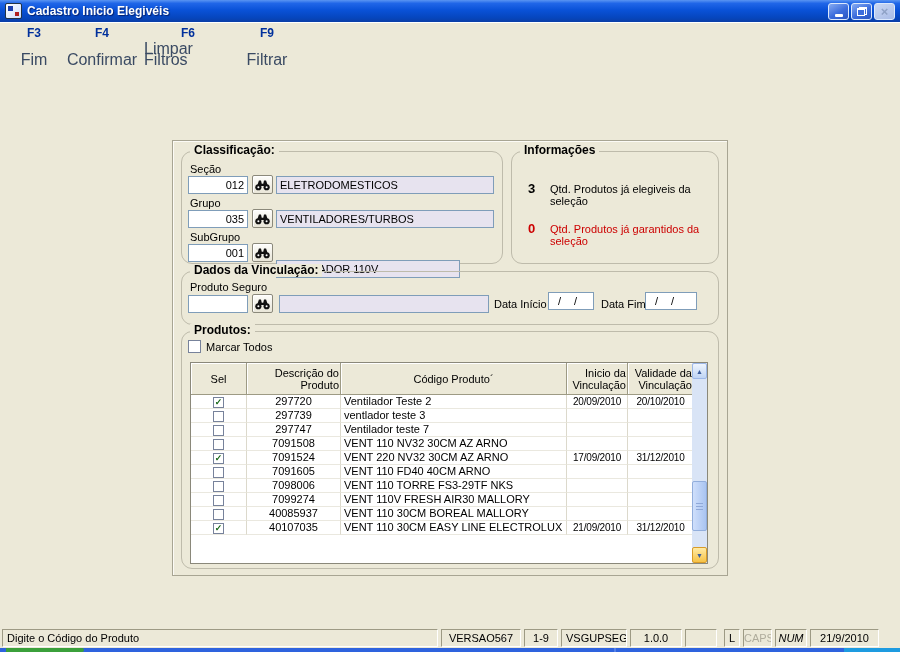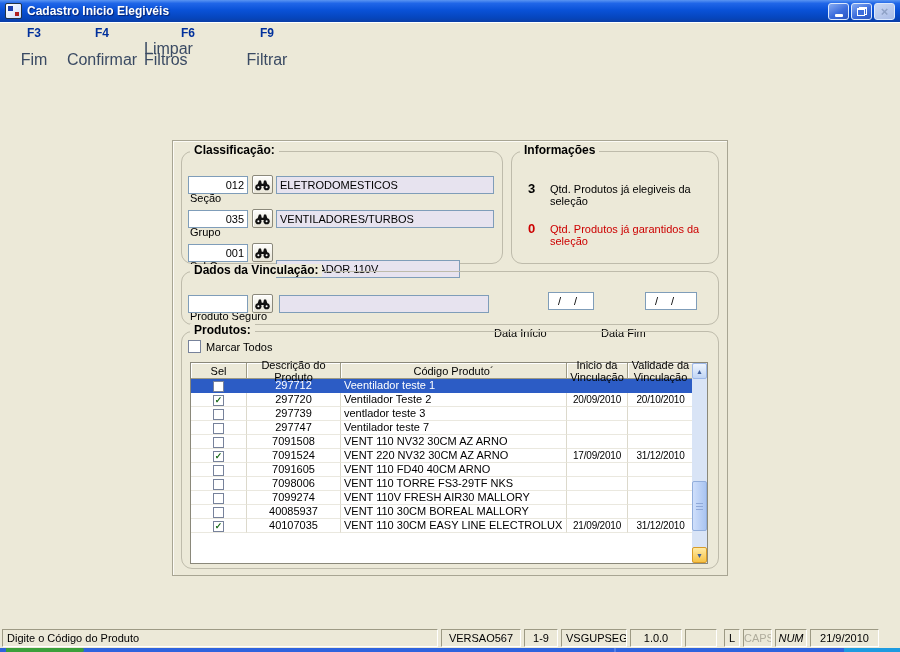--- a/index.html
+++ b/index.html
@@ -47,21 +47,21 @@
   .panel{position:absolute;left:172px;top:140px;width:556px;height:436px;background:#ECE9D8;
     border:1px solid #A8A593;box-shadow:inset 1px 1px 0 #FCFBF6;box-sizing:border-box;}
   .groupbox{position:absolute;border:1px solid #BEBBAB;border-radius:11px;box-sizing:border-box;}
   .grp-title{position:absolute;top:-8px;left:8px;background:#ECE9D8;padding:0 4px;
     font-weight:bold;font-size:12px;line-height:13px;white-space:nowrap;}
   .grp-class{left:8px;top:10px;width:322px;height:113px;}
   .grp-info{left:338px;top:10px;width:208px;height:113px;}
   .grp-vinc{left:8px;top:130px;width:538px;height:54px;}
   .grp-prod{left:8px;top:190px;width:538px;height:238px;}
 
-  .field-label{position:absolute;font-size:11px;line-height:11px;white-space:nowrap;margin-top:29px;}
+  .field-label{position:absolute;font-size:11px;line-height:11px;white-space:nowrap;}
   .input{position:absolute;height:18px;border:1px solid #7F9DB9;background:#fff;
     font-family:"Liberation Sans",sans-serif;font-size:11px;line-height:16px;padding:0 3px;
     box-sizing:border-box;white-space:nowrap;overflow:hidden;}
   .input.code{text-align:right;}
   .input.readonly{background:#E7E3EF;}
   .input.date{letter-spacing:5px;padding-left:9px;}
   .btn-lookup{position:absolute;width:21px;height:19px;border:1px solid #8B897B;border-radius:2px;
     background:linear-gradient(#FDFDFB,#E9E6D8);box-shadow:inset 1px 1px 0 #fff;
     display:flex;align-items:center;justify-content:center;box-sizing:border-box;padding:0;cursor:pointer;}
 
@@ -74,21 +74,21 @@
     box-sizing:content-box;line-height:11px;font-size:10px;font-weight:bold;color:#156615;
     text-align:center;vertical-align:middle;}
   .marcar-row{position:absolute;left:6px;top:8px;display:flex;align-items:center;gap:5px;}
 
   
   .table{position:absolute;left:8px;top:30px;width:518px;height:202px;background:#fff;
     border:1px solid #8A887A;box-sizing:border-box;}
   .cols{display:grid;grid-template-columns:56px 94px 226px 61px 66px;}
   .th{background:#ECE9D8;border-right:1px solid #9D9A84;border-bottom:1px solid #9D9A84;
     box-shadow:inset 1px 1px 0 #fff;display:flex;align-items:center;justify-content:center;
-    text-align:center;font-size:11px;line-height:12px;height:16px;box-sizing:border-box;padding:1px;}
+    text-align:right;font-size:11px;line-height:12px;height:32px;box-sizing:border-box;padding:1px;}
   .trow{cursor:default;}
   .trow .td{border-right:1px solid #DCD9CC;border-bottom:1px solid #EAE8DF;font-size:11px;
     line-height:13px;height:14px;box-sizing:border-box;padding:0 3px;white-space:nowrap;overflow:hidden;}
   .td.c-sel{text-align:center;padding-top:0px;}
   .td.c-sel .cb{width:9px;height:9px;line-height:9px;font-size:9px;margin-top:1px;}
   .td.c-code{text-align:center;}
   .td.c-start,.td.c-end{text-align:center;font-size:10px;letter-spacing:-0.2px;}
   .trow.selected{background:#2C5CC5;color:#fff;}
   .trow.selected .td{border-right-color:#2C5CC5;border-bottom-color:#2C5CC5;}
 
@@ -258,27 +258,20 @@
           <div class="th">Sel</div>
           <div class="th">Descrição do Produto</div>
           <div class="th">
               <span>Código Produto</span>
               <span>´</span>
             </div>
           <div class="th">Inicio da Vinculação</div>
           <div class="th">Validade da Vinculação</div>
         </div>
         <div id="rows">
-            <div class="trow cols selected">
-              <div class="td c-sel"><span class="cb"></span></div>
-              <div class="td c-code">297712</div>
-              <div class="td c-desc">Veentilador teste 1</div>
-              <div class="td c-start"></div>
-              <div class="td c-end"></div>
-            </div>
             <div class="trow cols">
               <div class="td c-sel"><span class="cb">✓</span></div>
               <div class="td c-code">297720</div>
               <div class="td c-desc">Ventilador Teste 2</div>
               <div class="td c-start">20/09/2010</div>
               <div class="td c-end">20/10/2010</div>
             </div>
             <div class="trow cols">
               <div class="td c-sel"><span class="cb"></span></div>
               <div class="td c-code">297739</div>

